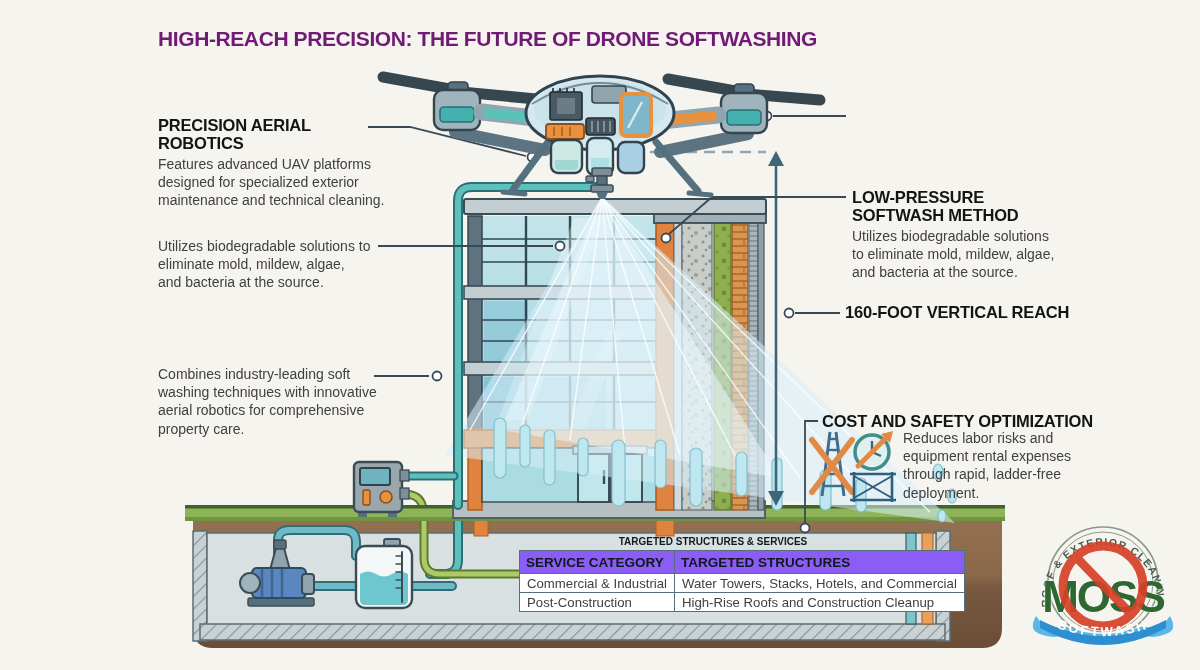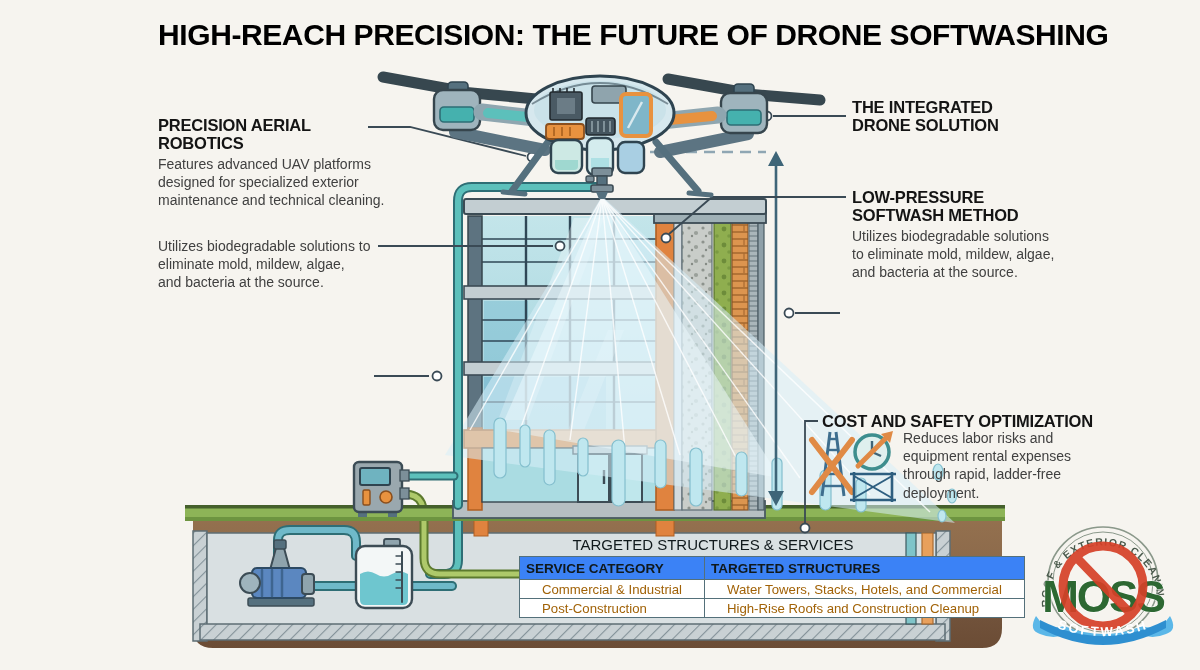--- a/index.html
+++ b/index.html
@@ -1,31 +1,31 @@
 <!DOCTYPE html>
 <html><head>
 <meta charset="utf-8">
 <style>
   html,body{margin:0;padding:0;background:#f6f4ef;}
   #canvas{position:relative;width:1200px;height:670px;background:#f6f4ef;overflow:hidden;
           font-family:"Liberation Sans",sans-serif;}
   #art{position:absolute;left:0;top:0;}
-  .title{position:absolute;left:158px;top:18px;width:1000px;
-         font-size:30px;font-weight:bold;letter-spacing:-0.4px;color:#000000;}
+  .title{position:absolute;left:158px;top:27px;width:1000px;
+         font-size:21px;font-weight:bold;letter-spacing:-0.4px;color:#701a75;}
   .callout{position:absolute;}
   .callout h3{margin:0;font-size:16.5px;font-weight:bold;color:#141414;
               letter-spacing:-0.2px;line-height:1.12;white-space:pre-line;}
   .callout p{margin:2px 0 0 0;font-size:14px;color:#404040;line-height:1.3;white-space:pre-line;}
   .tbl-wrap{position:absolute;left:519px;top:536px;width:388px;}
-  .tbl-title{font-size:15px;font-weight:normal;color:#10191c;text-align:center;margin-bottom:3px;}
+  .tbl-title{font-size:10px;font-weight:bold;color:#10191c;text-align:center;margin-bottom:3px;}
   table{border-collapse:collapse;width:100%;background:#ffffff;}
   table,th,td{border:1.6px solid #54707a;}
-  th{background:#3b82f6;font-size:13.5px;font-weight:bold;color:#10191c;text-align:left;
+  th{background:#8b5cf6;font-size:13.5px;font-weight:bold;color:#10191c;text-align:left;
      padding:2px 6px;height:18px;}
-  td{font-size:13.2px;color:#a16207;padding:1px 22px;height:16px;white-space:nowrap;}
+  td{font-size:13.2px;color:#404040;padding:1px 7px;height:16px;white-space:nowrap;}
   .col-cat{width:136px;}
 </style>
 </head>
 <body>
 
 <div id="canvas">
 
   <svg id="art" width="1200" height="670" viewBox="0 0 1200 670">
     <defs>
       <pattern id="hatch" patternUnits="userSpaceOnUse" width="9" height="9" patternTransform="rotate(45)">
@@ -387,34 +387,35 @@
     <p>Features advanced UAV platforms
 designed for specialized exterior
 maintenance and technical cleaning.</p>
   </div>
   <div class="callout" style="left:158px;top:235px;width:250px">
     <p>Utilizes biodegradable solutions to
 eliminate mold, mildew, algae,
 and bacteria at the source.</p>
   </div>
   <div class="callout" style="left:158px;top:363px;width:250px">
-  </div>
-
-  <div class="callout" style="left:852px;top:98px;width:250px">
-    <h3>THE INTEGRATED
-DRONE SOLUTION</h3>
-  </div>
+    <p>Combines industry-leading soft
+washing techniques with innovative
+aerial robotics for comprehensive
+property care.</p>
+  </div>
+
   <div class="callout" style="left:852px;top:188px;width:250px">
     <h3>LOW-PRESSURE
 SOFTWASH METHOD</h3>
     <p>Utilizes biodegradable solutions
 to eliminate mold, mildew, algae,
 and bacteria at the source.</p>
   </div>
   <div class="callout" style="left:845px;top:303px;width:250px">
+    <h3>160-FOOT VERTICAL REACH</h3>
   </div>
   <div class="callout" style="left:822px;top:412px;width:280px">
     <h3>COST AND SAFETY OPTIMIZATION</h3>
   </div>
   <div class="callout" style="left:903px;top:429px;width:210px">
     <p style="margin-top:0">Reduces labor risks and
 equipment rental expenses
 through rapid, ladder-free
 deployment.</p>
   </div>

